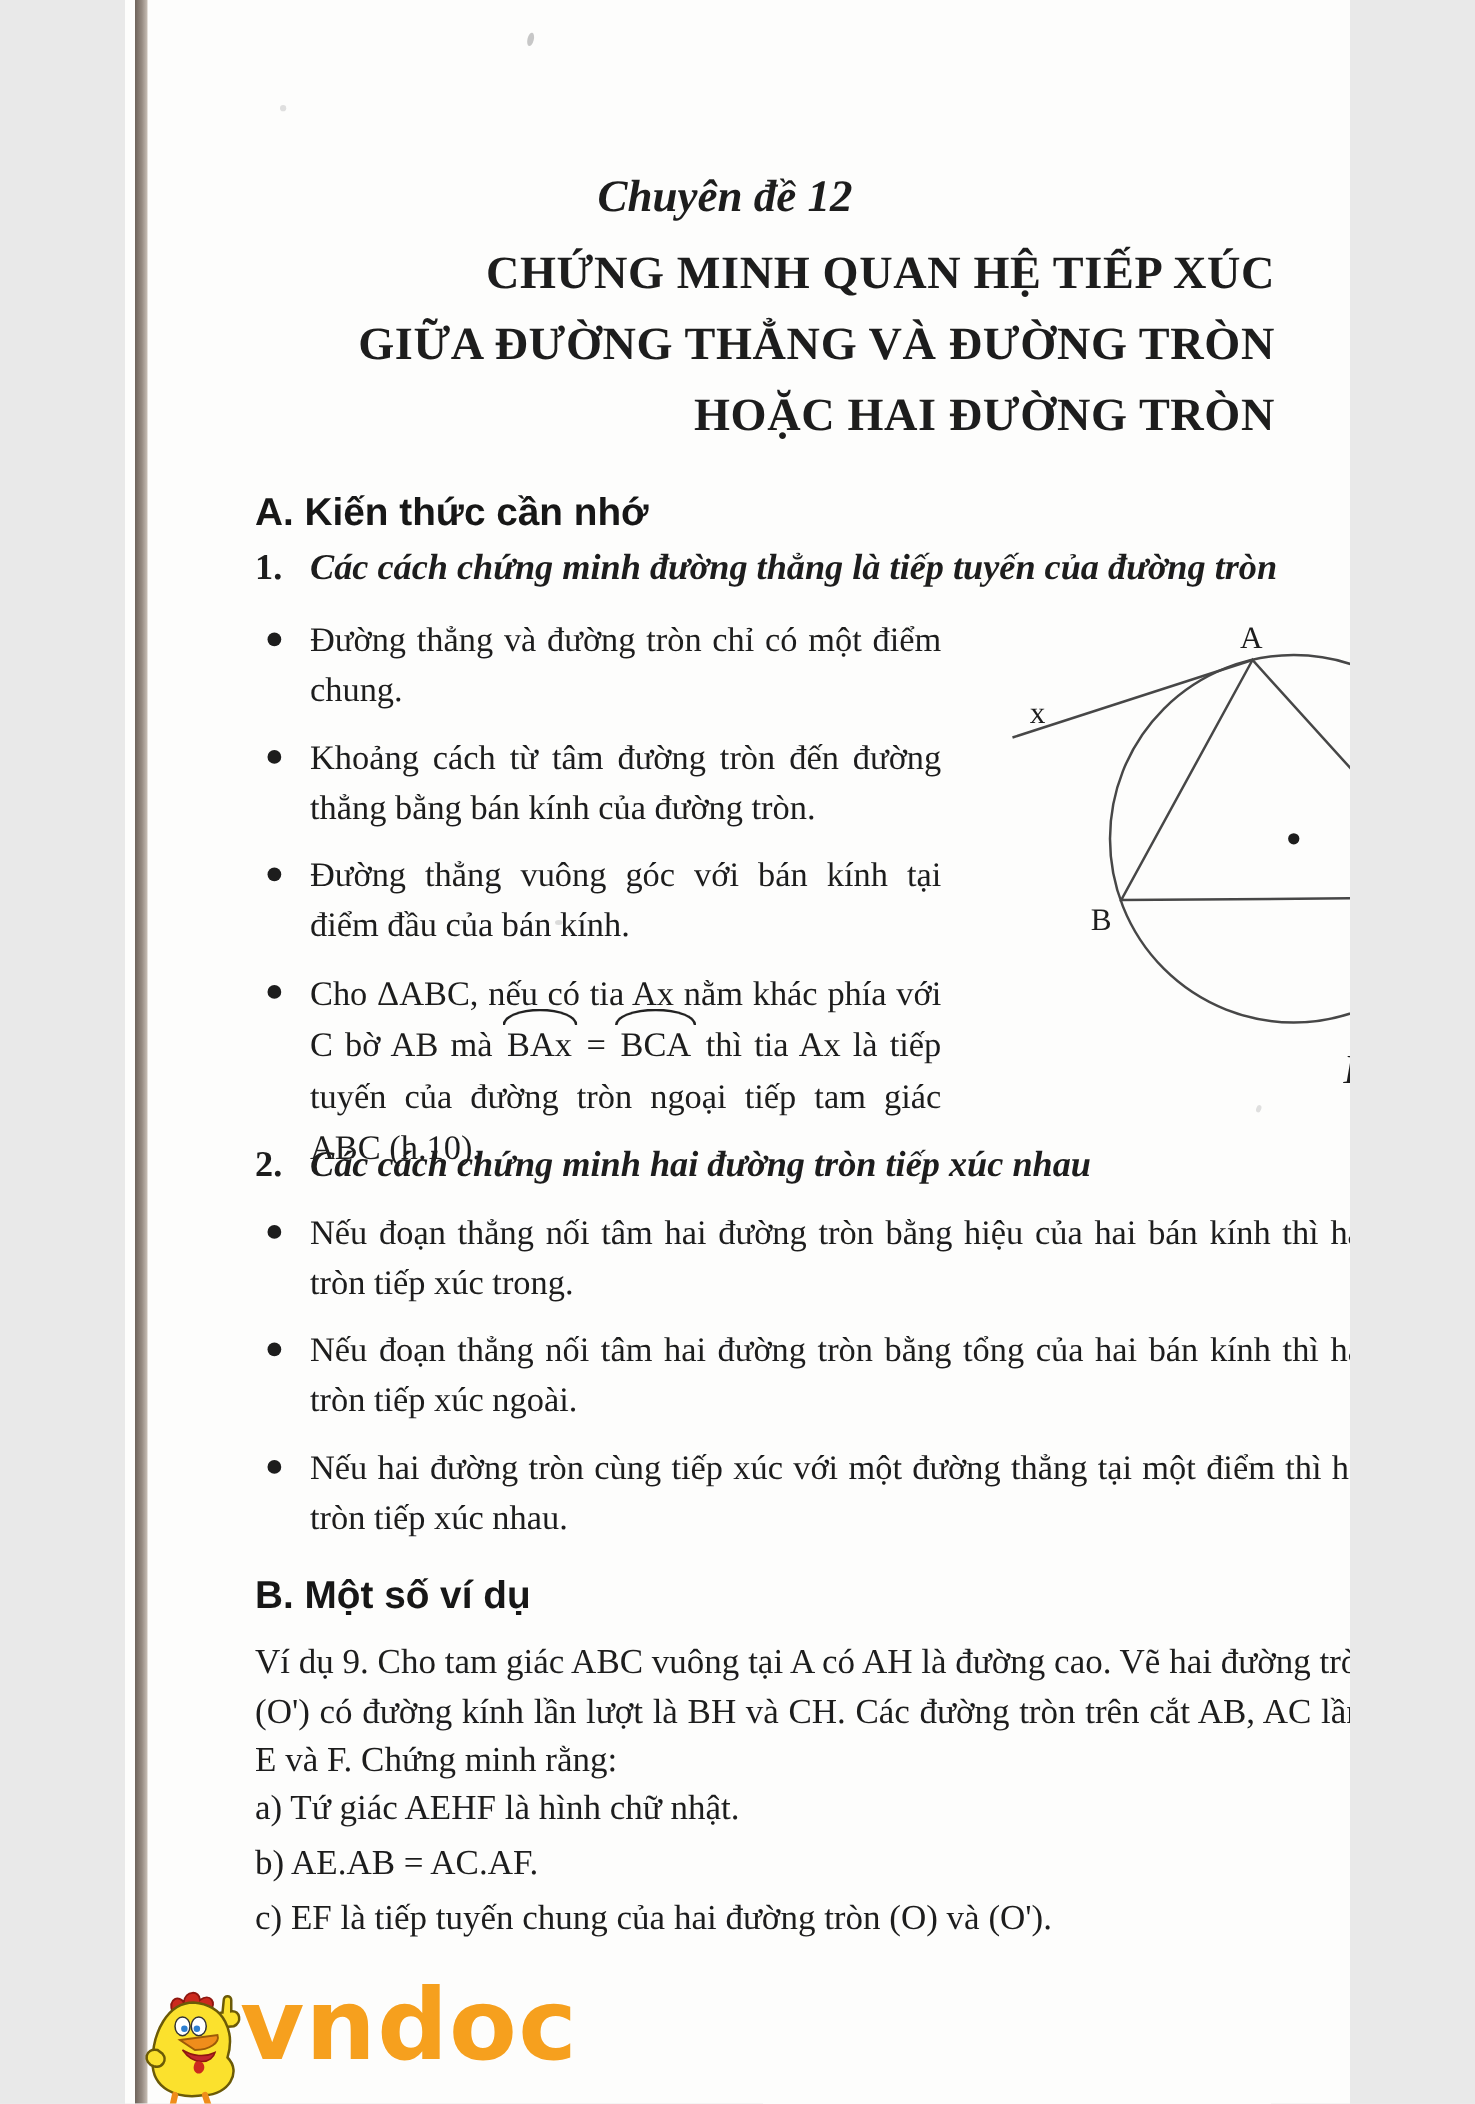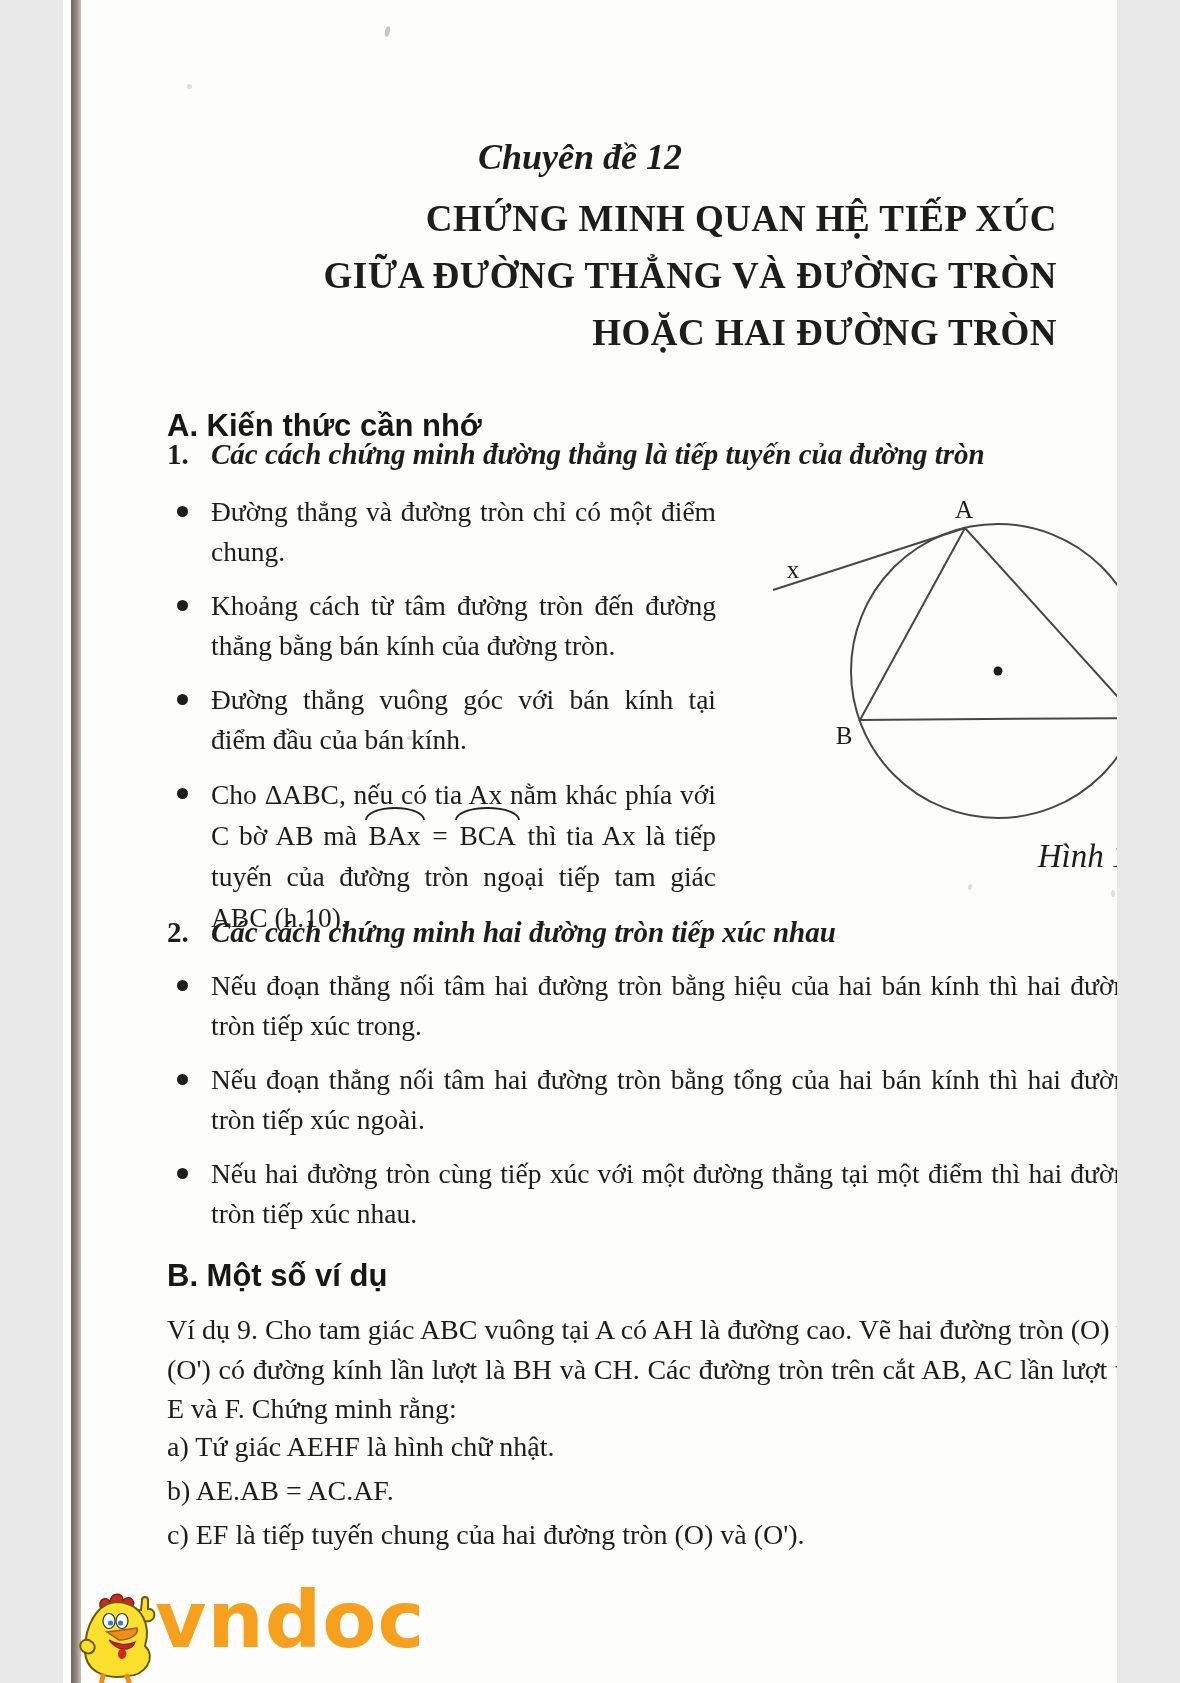--- a/index.html
+++ b/index.html
@@ -1,34 +1,34 @@
 <!DOCTYPE html>
 <html><head>
 <meta charset="utf-8">
 <style>
   html,body{margin:0;padding:0;background:#e9e9e9;}
   .page{
-    position:relative; width:1054px; height:1683px; margin:0 auto;
+    position:relative; width:980px; height:1683px; margin:0 auto;
     background:#fdfdfc; overflow:hidden;
     font-family:"Liberation Serif", serif; color:#1d1d1d;
   }
   .spine{
     position:absolute; left:8px; top:0; width:10px; height:100%;
     background:linear-gradient(to right,#6e635b,#968b82 55%,#c8bfb6);
   }
   
   .title-block{position:absolute; left:40px; right:60px; top:134px; text-align:center;}
   .kicker{font-size:36px; font-weight:bold; font-style:italic; line-height:46px; margin-bottom:10px;}
   .title-line{font-size:37px; font-weight:bold; line-height:57px; letter-spacing:.5px;text-align:right;}
   
   .h-sans{
     position:absolute; left:104px;
     font-family:"Liberation Sans", sans-serif; font-weight:bold; font-size:31px; color:#171717;
   }
-  .h-a{top:408px;text-align:center;} .h-b{top:1258px;}
+  .h-a{top:392px;text-align:center;} .h-b{top:1258px;}
   .item-head{position:absolute; left:104px; font-size:29px; white-space:nowrap;}
   .item1{top:438px;} .item2{top:916px;}
   .item-num{display:inline-block; width:44px; font-weight:bold;}
   .item-title{font-weight:bold; font-style:italic;}
   
   .bullets{position:absolute;}
   .bullets1{left:112px; top:492px; width:541px;}
   .bullets2{left:112px; top:966px; width:966px;}
   .bullet{position:relative; padding-left:36px; margin-bottom:15px;}
   .bullet:last-child{margin-bottom:0;}

